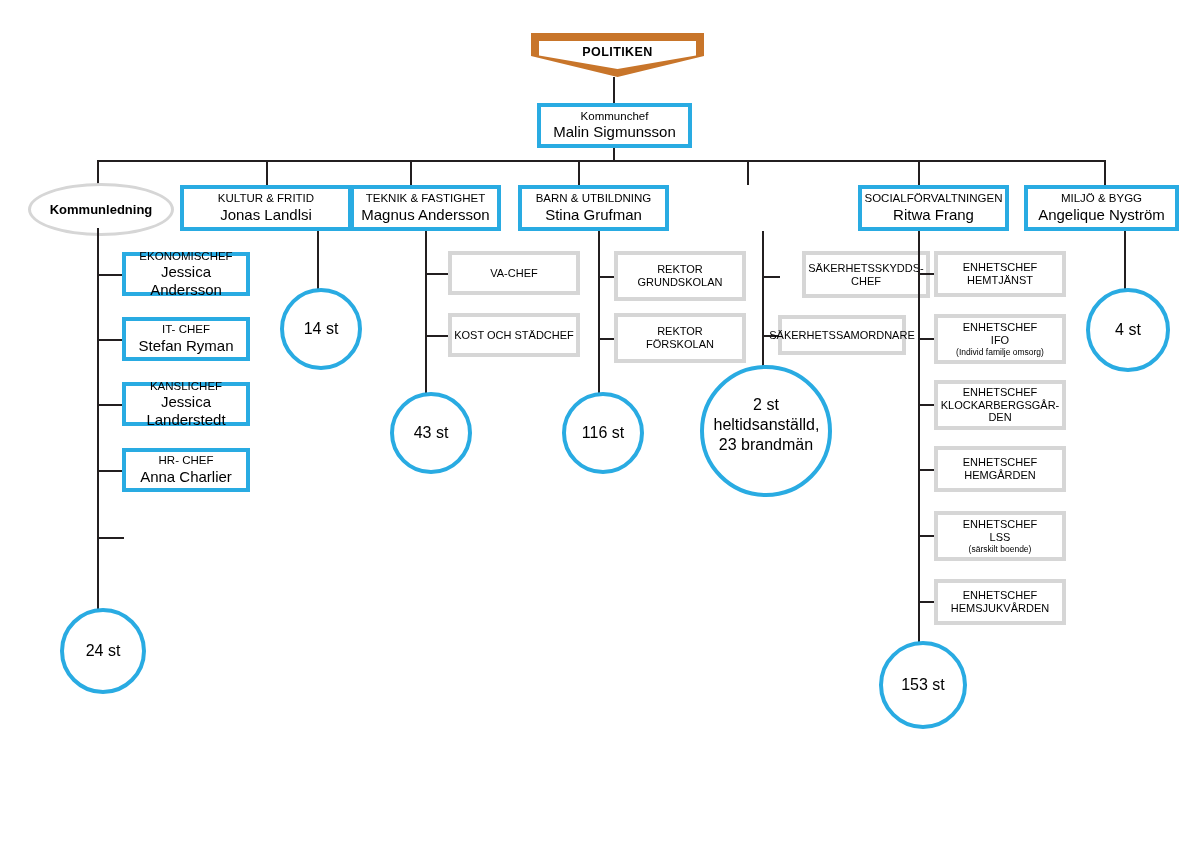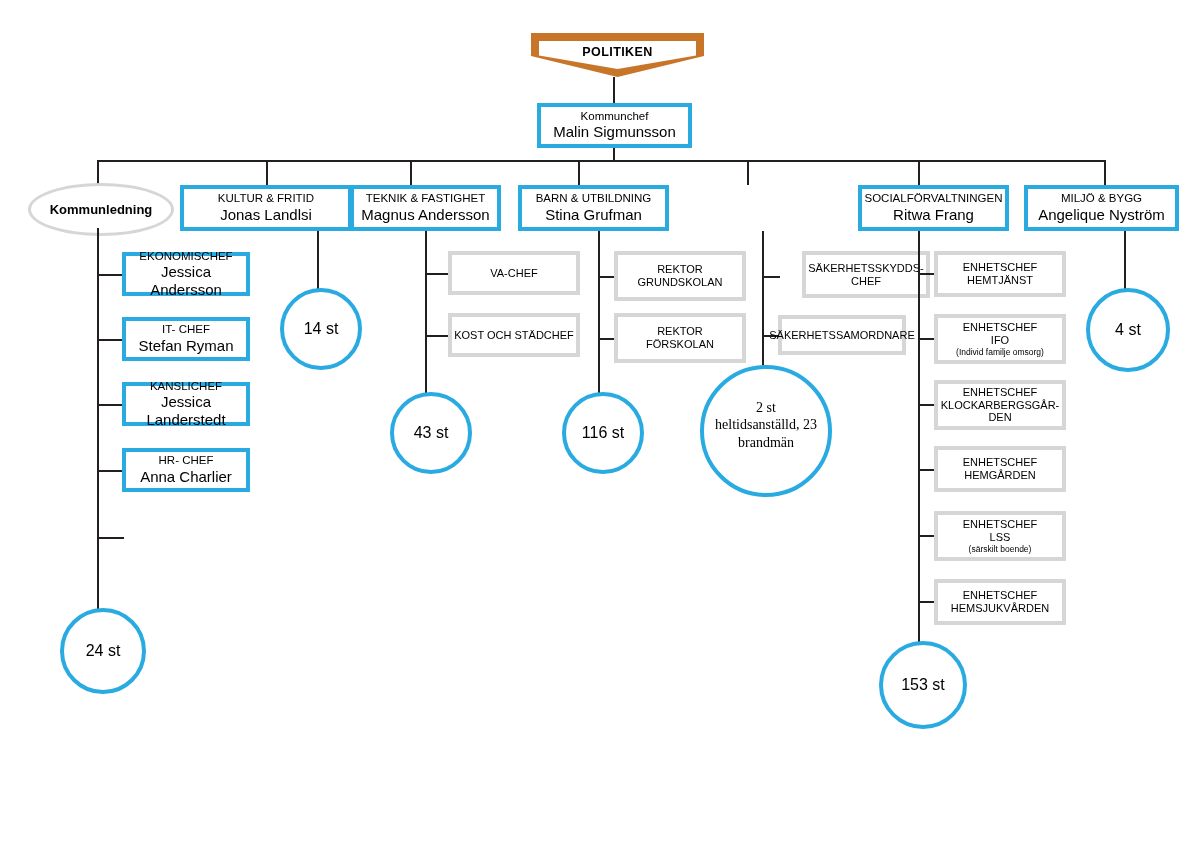--- a/index.html
+++ b/index.html
@@ -30,21 +30,21 @@
         letter-spacing:.4px;width:100%;text-align:center;}
 
   .ellipse{position:absolute;border:3px solid #d6d6d6;border-radius:50%;
         background:#fff;display:flex;align-items:center;justify-content:center;}
   .ellipse span{font-size:13px;font-weight:700;}
 
   .circle{position:absolute;border:4px solid #29abe2;border-radius:50%;
         background:#fff;display:flex;align-items:center;justify-content:center;
         text-align:center;}
   .circle span{font-size:16px;font-weight:400;line-height:1.25;}
-  .circle.multi span{font-size:14px;position:relative;top:-6px;font-family:Liberation Serif, serif;}
+  .circle.multi span{font-size:16px;position:relative;top:-6px;}
 </style>
 </head>
 <body>
 
 <div id="canvas">
 
   <div class="chev" style="left:531px;top:33px;width:173px;height:44px;">
     <div class="inner" style="left:8px;top:8px;width:157px;height:28px;"></div>
     <div class="lbl" style="margin-top:12px;">POLITIKEN</div>
   </div>

